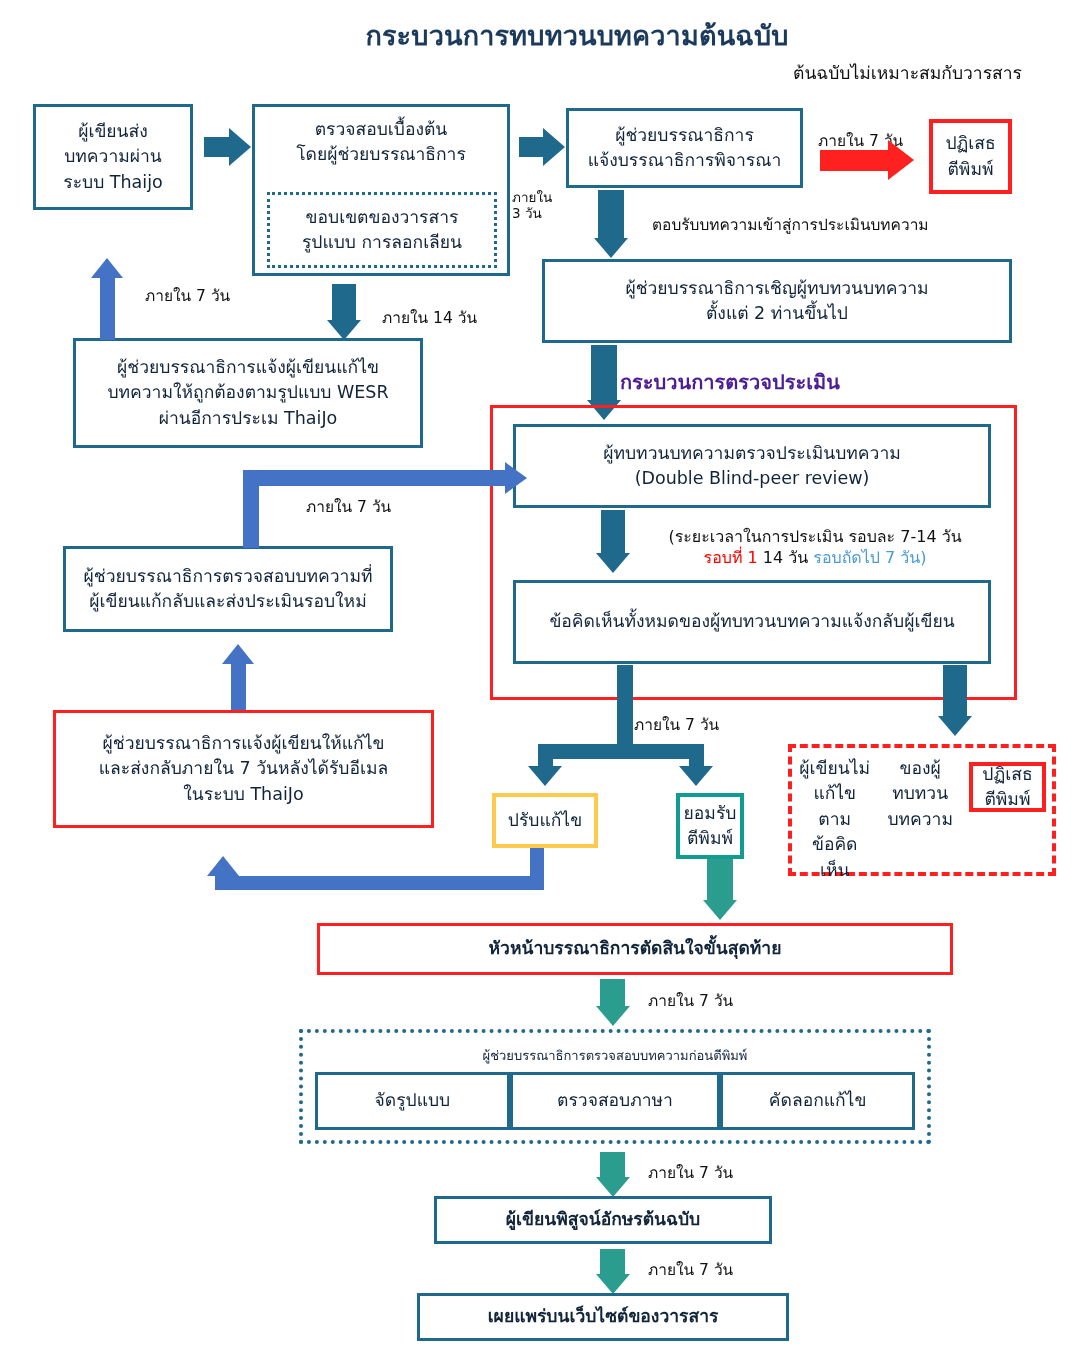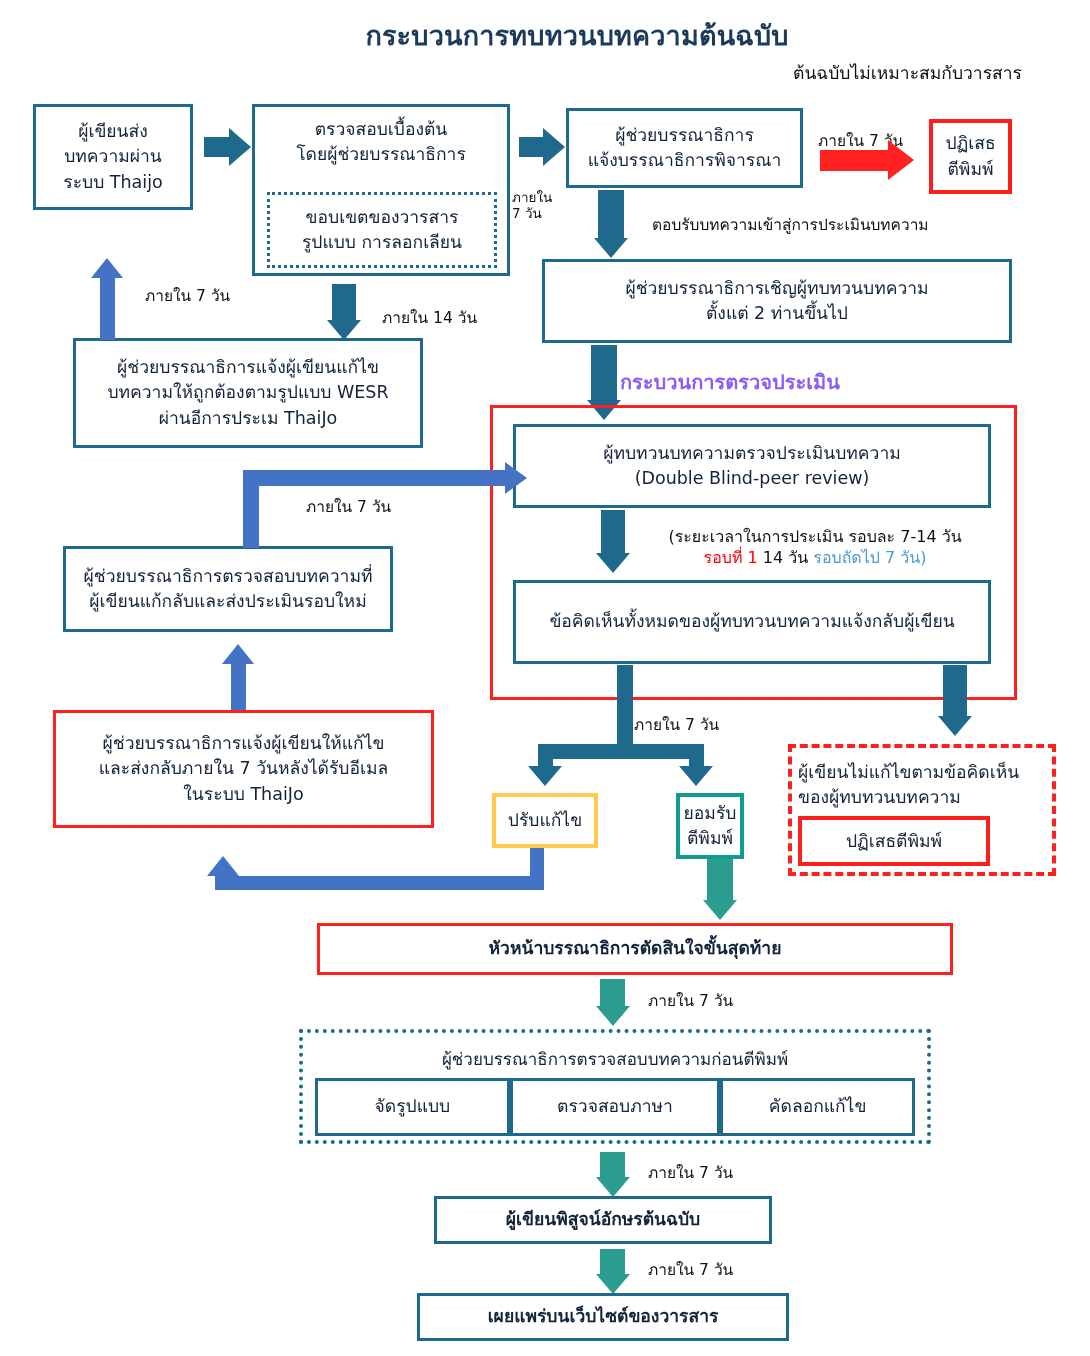--- a/index.html
+++ b/index.html
@@ -27,21 +27,21 @@
   }
   .note{
     font-size:17.5px;
     color:#111;
     text-align:center;
     line-height:1.28;
   }
   .red-head{
     font-size:20px;
     font-weight:bold;
-    color:#8b5cf6;
+    color:#4c1d95;
     text-align:center;
   }
 
   
   .box{
     border:3px solid #1f6a8c;
     background:#ffffff;
     display:flex;
     align-items:center;
     justify-content:center;
@@ -120,21 +120,21 @@
     <div class="abs box dotted-blue" style="left:12px;top:85px;width:230px;height:76px;flex-direction:column;border-width:3px;">
       <div>ขอบเขตของวารสาร</div>
       <div>รูปแบบ การลอกเลียน</div>
     </div>
   </div>
 
   <div class="abs bar" style="left:519px;top:137px;width:24px;height:20px;"></div>
   <div class="abs tri tri-right-dk" style="left:543px;top:128px;"></div>
   <div class="abs lbl lbl-sm" style="left:512px;top:168px;text-align:left;width:54px;margin-top:22px;">
     <div>ภายใน</div>
-    <div>7 วัน</div>
+    <div>3 วัน</div>
   </div>
 
   <div class="abs box" style="left:566px;top:108px;width:237px;height:80px;flex-direction:column;">
     <div>ผู้ช่วยบรรณาธิการ</div>
     <div>แจ้งบรรณาธิการพิจารณา</div>
   </div>
 
   <div class="abs lbl" style="left:818px;top:128px;">ภายใน 7 วัน</div>
   <div class="abs bar-red" style="left:820px;top:150px;width:68px;height:21px;"></div>
   <div class="abs tri tri-right-red" style="left:888px;top:140px;"></div>
@@ -229,41 +229,41 @@
   <div class="abs bar" style="left:689px;top:744px;width:15px;height:23px;"></div>
   <div class="abs tri tri-down-dk" style="left:679px;top:766px;"></div>
   <div class="abs box teal" style="left:676px;top:793px;width:68px;height:66px;flex-direction:column;border-width:4px;">
     <div>ยอมรับ</div>
     <div>ตีพิมพ์</div>
   </div>
 
   <div class="abs bar" style="left:943px;top:665px;width:24px;height:52px;"></div>
   <div class="abs tri tri-down-dk" style="left:938px;top:716px;"></div>
 
-  <div class="abs box dashed-red" style="left:788px;top:744px;width:268px;height:132px;flex-direction:column;justify-content:center;">
+  <div class="abs box dashed-red" style="left:788px;top:744px;width:268px;height:132px;flex-direction:row;justify-content:center;gap:16px;">
     <div>ผู้เขียนไม่แก้ไขตามข้อคิดเห็น</div>
     <div>ของผู้ทบทวนบทความ</div>
     <div class="box red" style="margin-top:6px;width:172px;height:38px;border-width:4px;">
       <span>ปฏิเสธตีพิมพ์</span>
     </div>
   </div>
 
   <div class="abs bar-teal" style="left:707px;top:859px;width:26px;height:42px;"></div>
   <div class="abs tri tri-down-teal" style="left:703px;top:900px;"></div>
 
   <div class="abs box red bold-txt" style="left:317px;top:923px;width:636px;height:52px;border-width:3px;font-weight:bold;">
     <span>หัวหน้าบรรณาธิการตัดสินใจขั้นสุดท้าย</span>
   </div>
 
   <div class="abs bar-teal" style="left:600px;top:979px;width:25px;height:28px;"></div>
   <div class="abs tri tri-down-teal" style="left:596px;top:1006px;"></div>
   <div class="abs lbl" style="left:648px;top:988px;">ภายใน 7 วัน</div>
 
   <div class="abs panel-dotted" style="left:299px;top:1029px;width:632px;height:115px;">
-    <div style="text-align:center;font-size:17px;margin-top:12px;color:#11243a;">ผู้ช่วยบรรณาธิการตรวจสอบบทความก่อนตีพิมพ์</div>
+    <div style="text-align:center;font-size:13px;margin-top:12px;color:#11243a;">ผู้ช่วยบรรณาธิการตรวจสอบบทความก่อนตีพิมพ์</div>
     <div style="display:flex;justify-content:space-between;padding:6px 12px 0 12px;">
       <div class="box" style="width:180px;height:48px;text-align:center;">
         <span>จัดรูปแบบ</span>
       </div>
       <div class="box" style="width:196px;height:48px;">
         <span>ตรวจสอบภาษา</span>
       </div>
       <div class="box" style="width:180px;height:48px;">
         <span>คัดลอกแก้ไข</span>
       </div>

